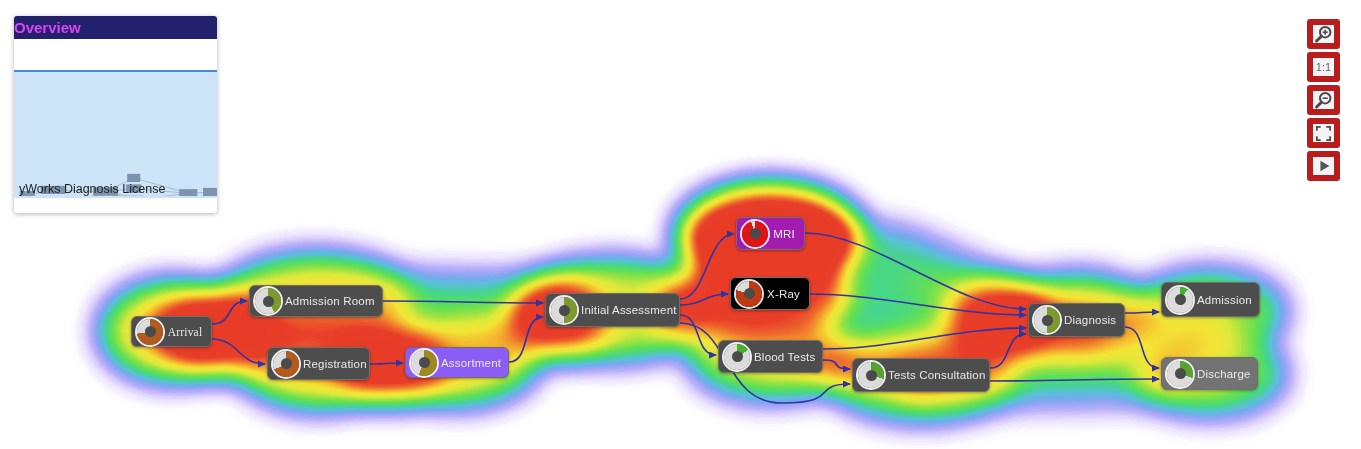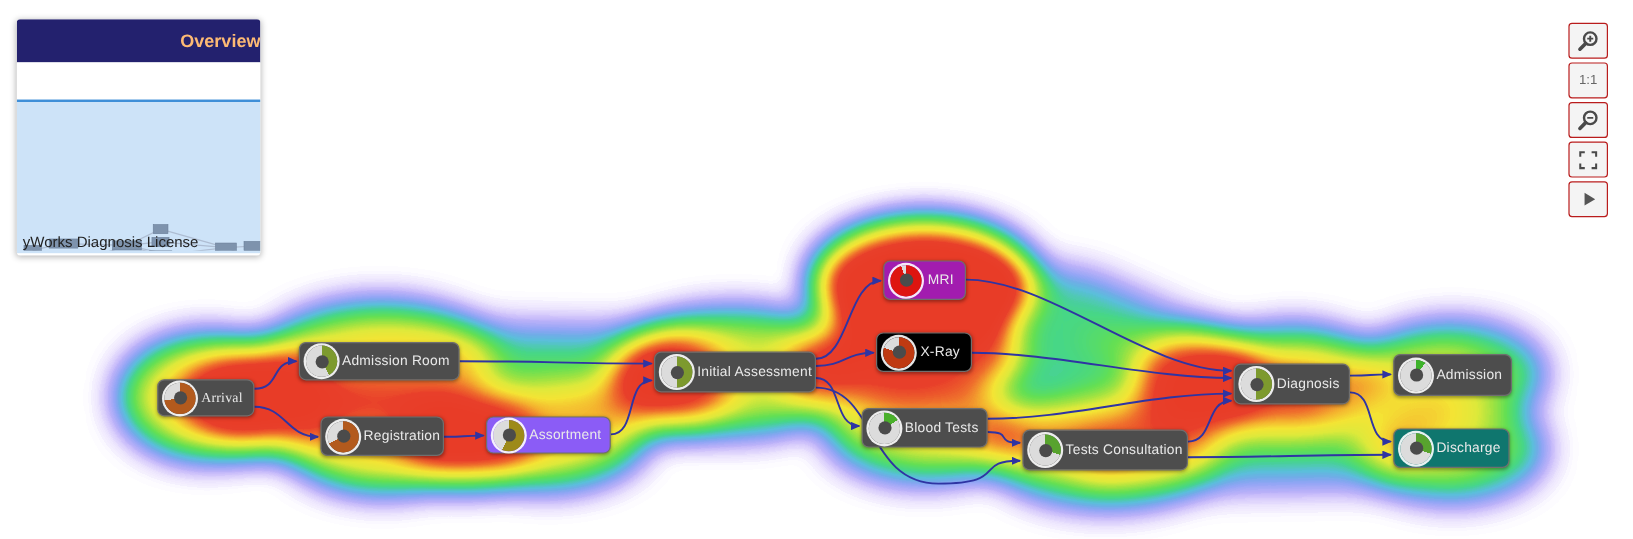--- a/index.html
+++ b/index.html
@@ -13,29 +13,29 @@
         box-shadow:0 1px 3px rgba(0,0,0,.35);cursor:pointer;}
   .node .label{flex:1;text-align:center;color:#e9e9e9;font-size:11.5px;letter-spacing:.2px;
         padding:0 8px 0 4px;white-space:nowrap;overflow:hidden;}
   .donut{position:relative;flex:0 0 auto;margin-left:5px;border-radius:50%;
         width:26px;height:26px;box-shadow:0 0 0 2px rgba(255,255,255,.9);}
   .donut .hole{position:absolute;left:50%;top:50%;width:11px;height:11px;margin:-5.5px 0 0 -5.5px;
         border-radius:50%;background:#4b4b4b;}
   
   .overview{position:absolute;left:14px;top:16px;width:203px;height:197px;background:#ffffff;
         border-radius:3px;box-shadow:0 1px 5px rgba(0,0,0,.3);overflow:hidden;}
-  .overview-header{height:36px;display:flex;align-items:center;justify-content:flex-end;
-        color:#fdba74;font-size:15px;font-weight:bold;}
+  .overview-header{height:23px;display:flex;align-items:center;justify-content:flex-start;
+        color:#d946ef;font-size:15px;font-weight:bold;}
   .overview-band{height:31px;background:#ffffff;}
   .overview-minimap{position:relative;height:126px;border-top:2px solid #3f8fd8;cursor:crosshair;}
   .overview-minimap svg{position:absolute;left:0;top:0;}
   .license{position:absolute;left:5px;bottom:2px;font-size:12.5px;color:#222222;}
   
   .toolbar{position:absolute;left:1307px;top:19px;display:flex;flex-direction:column;gap:3px;}
-  .tb-btn{width:33px;height:30px;box-sizing:border-box;background:#f4f4f4;border:1px solid #b91c1c;
+  .tb-btn{width:33px;height:30px;box-sizing:border-box;background:#f4f4f4;border:6px solid #b91c1c;
         border-radius:3px;display:flex;align-items:center;justify-content:center;
         color:#4a4a4a;font-size:11px;cursor:pointer;padding:0;}
   .tb-btn svg{display:block;}
 </style>
 </head>
 <body>
 
 <div class="stage">
 
   <svg id="graph-svg" viewBox="0 0 1361 449">
@@ -156,27 +156,27 @@
           <div class="hole"></div>
         </div>
         <span class="label">Tests Consultation</span>
       </div>
       <div class="node" style="left: 1028px; top: 303px; width: 97px; height: 34px; background: rgb(77, 77, 77);">
         <div class="donut" style="background: conic-gradient(rgb(125, 154, 46) 0.5turn, rgb(220, 220, 220) 0deg);">
           <div class="hole"></div>
         </div>
         <span class="label">Diagnosis</span>
       </div>
-      <div class="node" style="left: 1161px; top: 295px; width: 99px; height: 35px; background: rgb(77, 77, 77);">
+      <div class="node" style="left: 1161px; top: 282px; width: 99px; height: 35px; background: rgb(77, 77, 77);">
         <div class="donut" style="background: conic-gradient(rgb(62, 179, 43) 0.1turn, rgb(220, 220, 220) 0deg);">
           <div class="hole"></div>
         </div>
         <span class="label">Admission</span>
       </div>
-      <div class="node" style="left: 1161px; top: 357px; width: 97px; height: 33px; background: #0f766e;">
+      <div class="node" style="left: 1161px; top: 357px; width: 97px; height: 33px; background: #737373;">
         <div class="donut" style="background: conic-gradient(rgb(88, 163, 46) 0.3turn, rgb(220, 220, 220) 0deg);">
           <div class="hole"></div>
         </div>
         <span class="label">Discharge</span>
       </div>
     </div>
 
   <div class="overview">
     <div class="overview-header" style="background: rgb(35, 33, 110);">
       <span>Overview</span>

